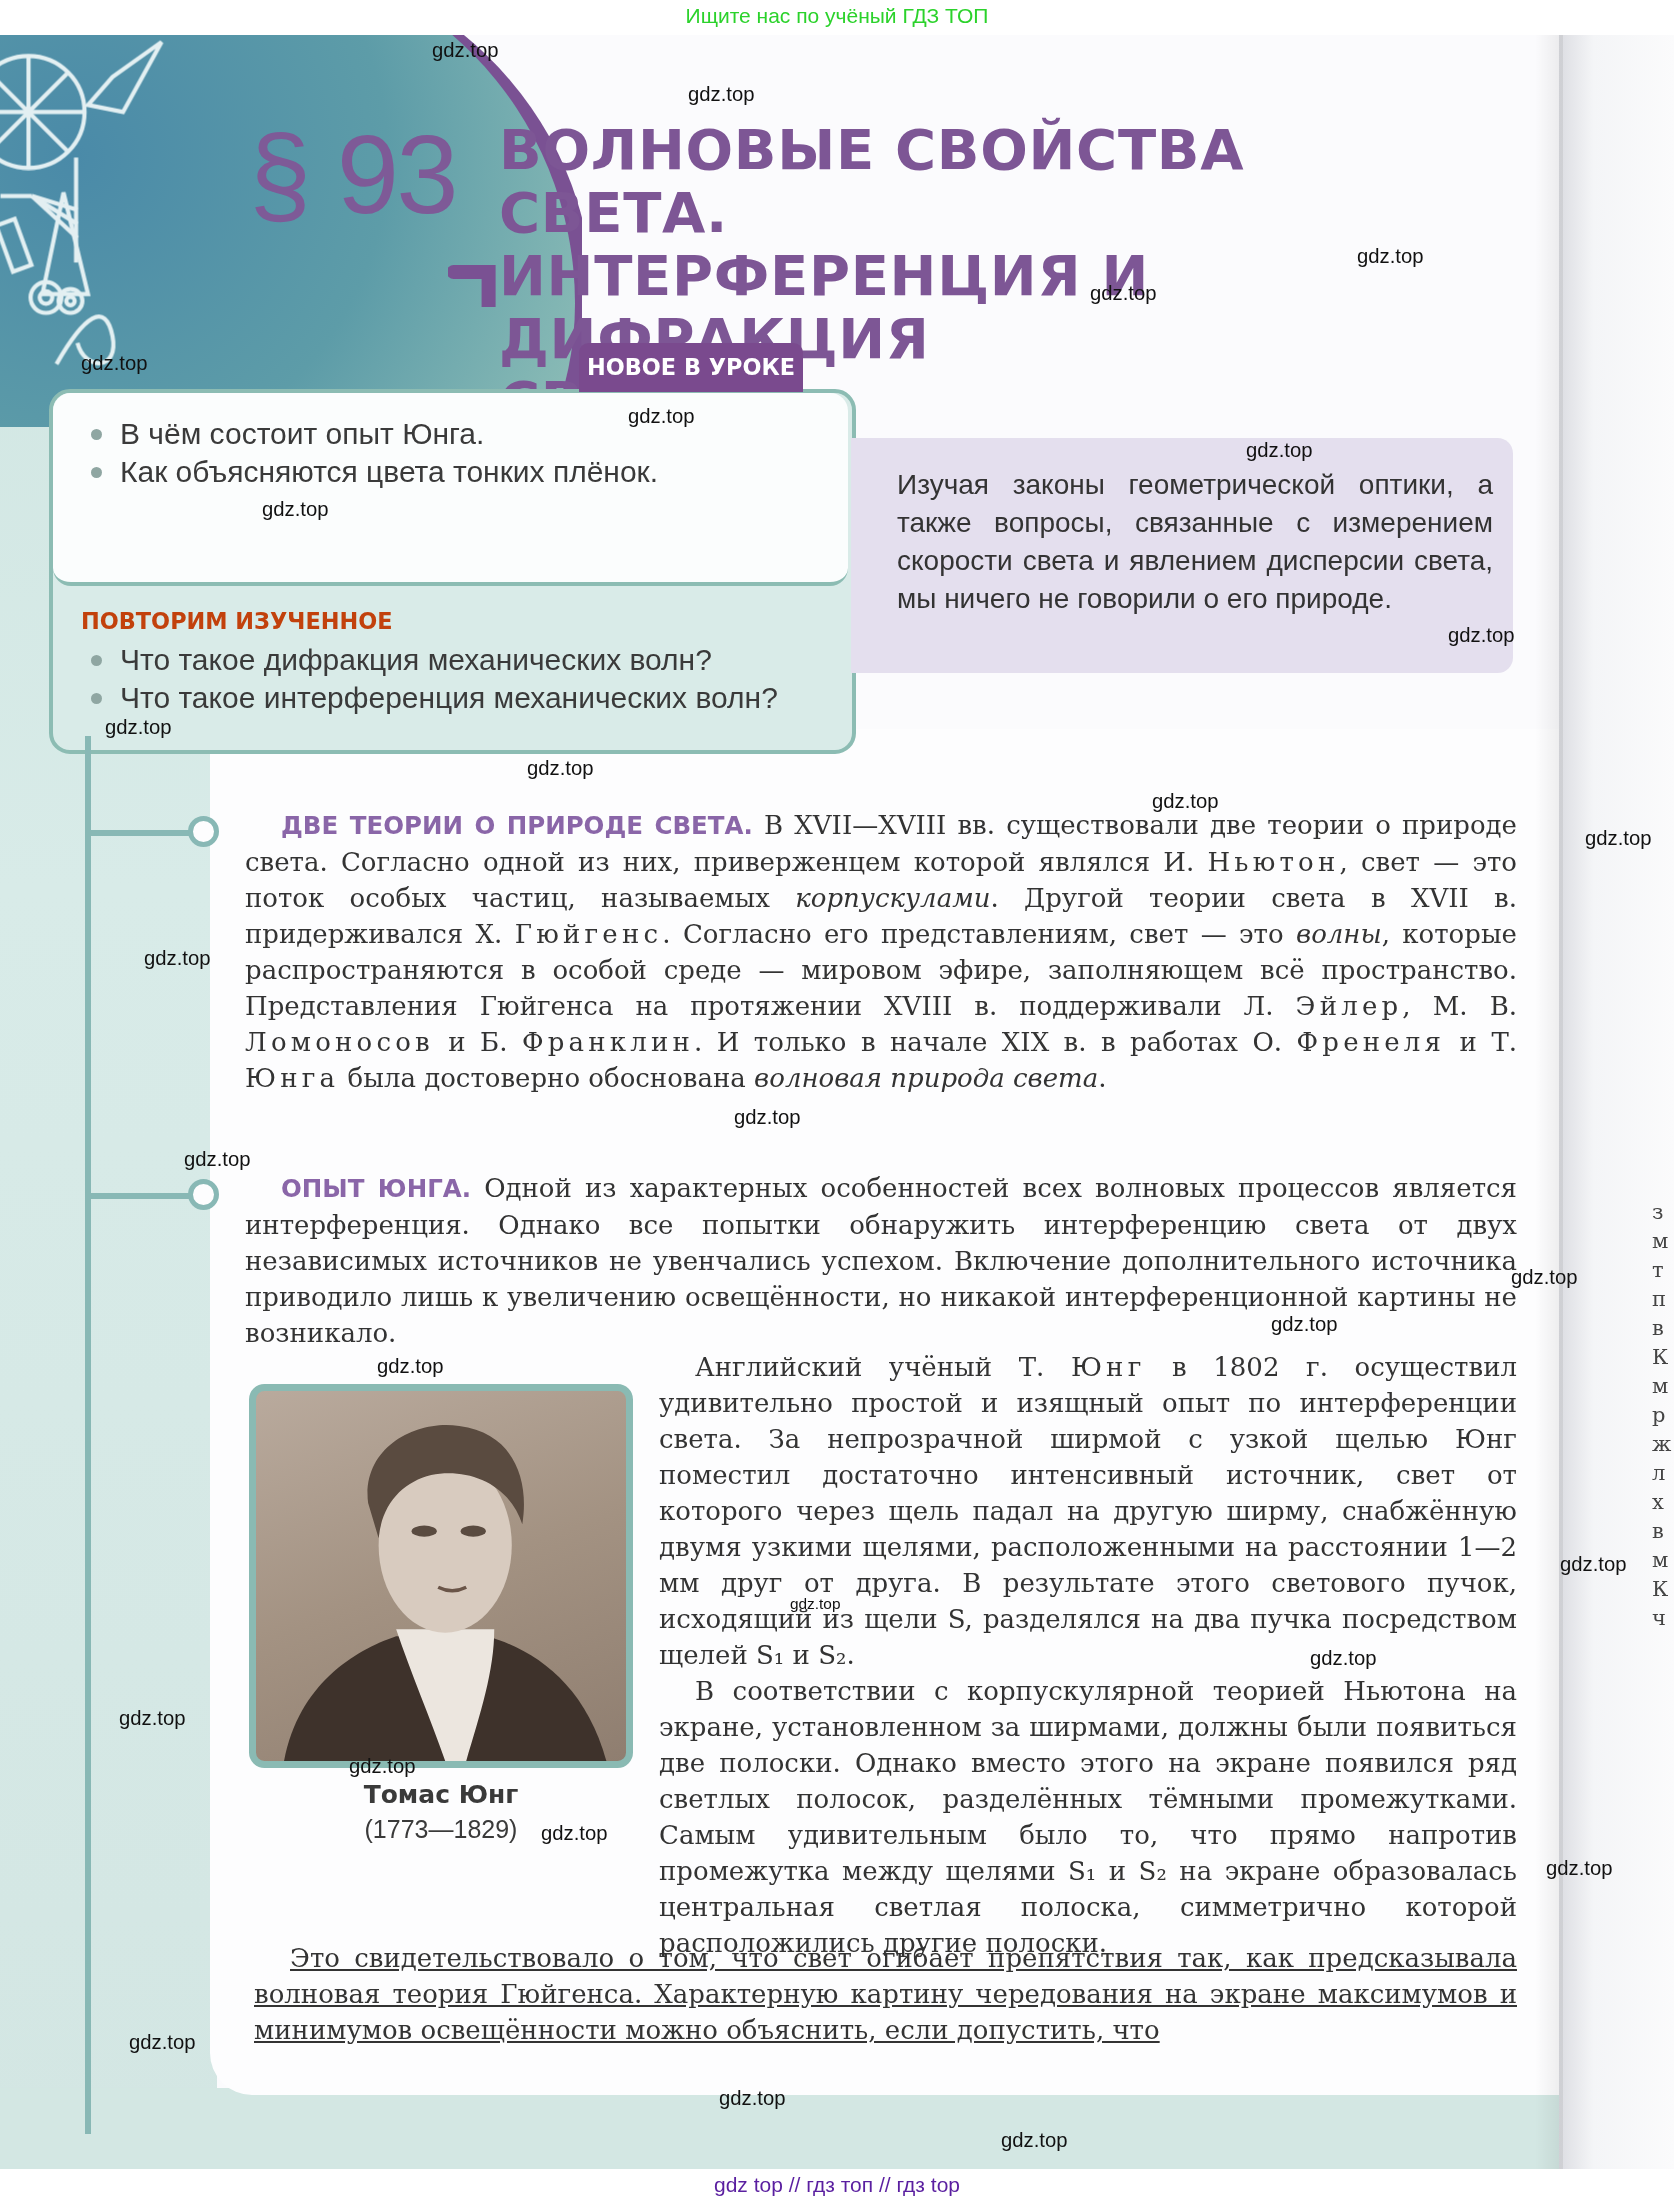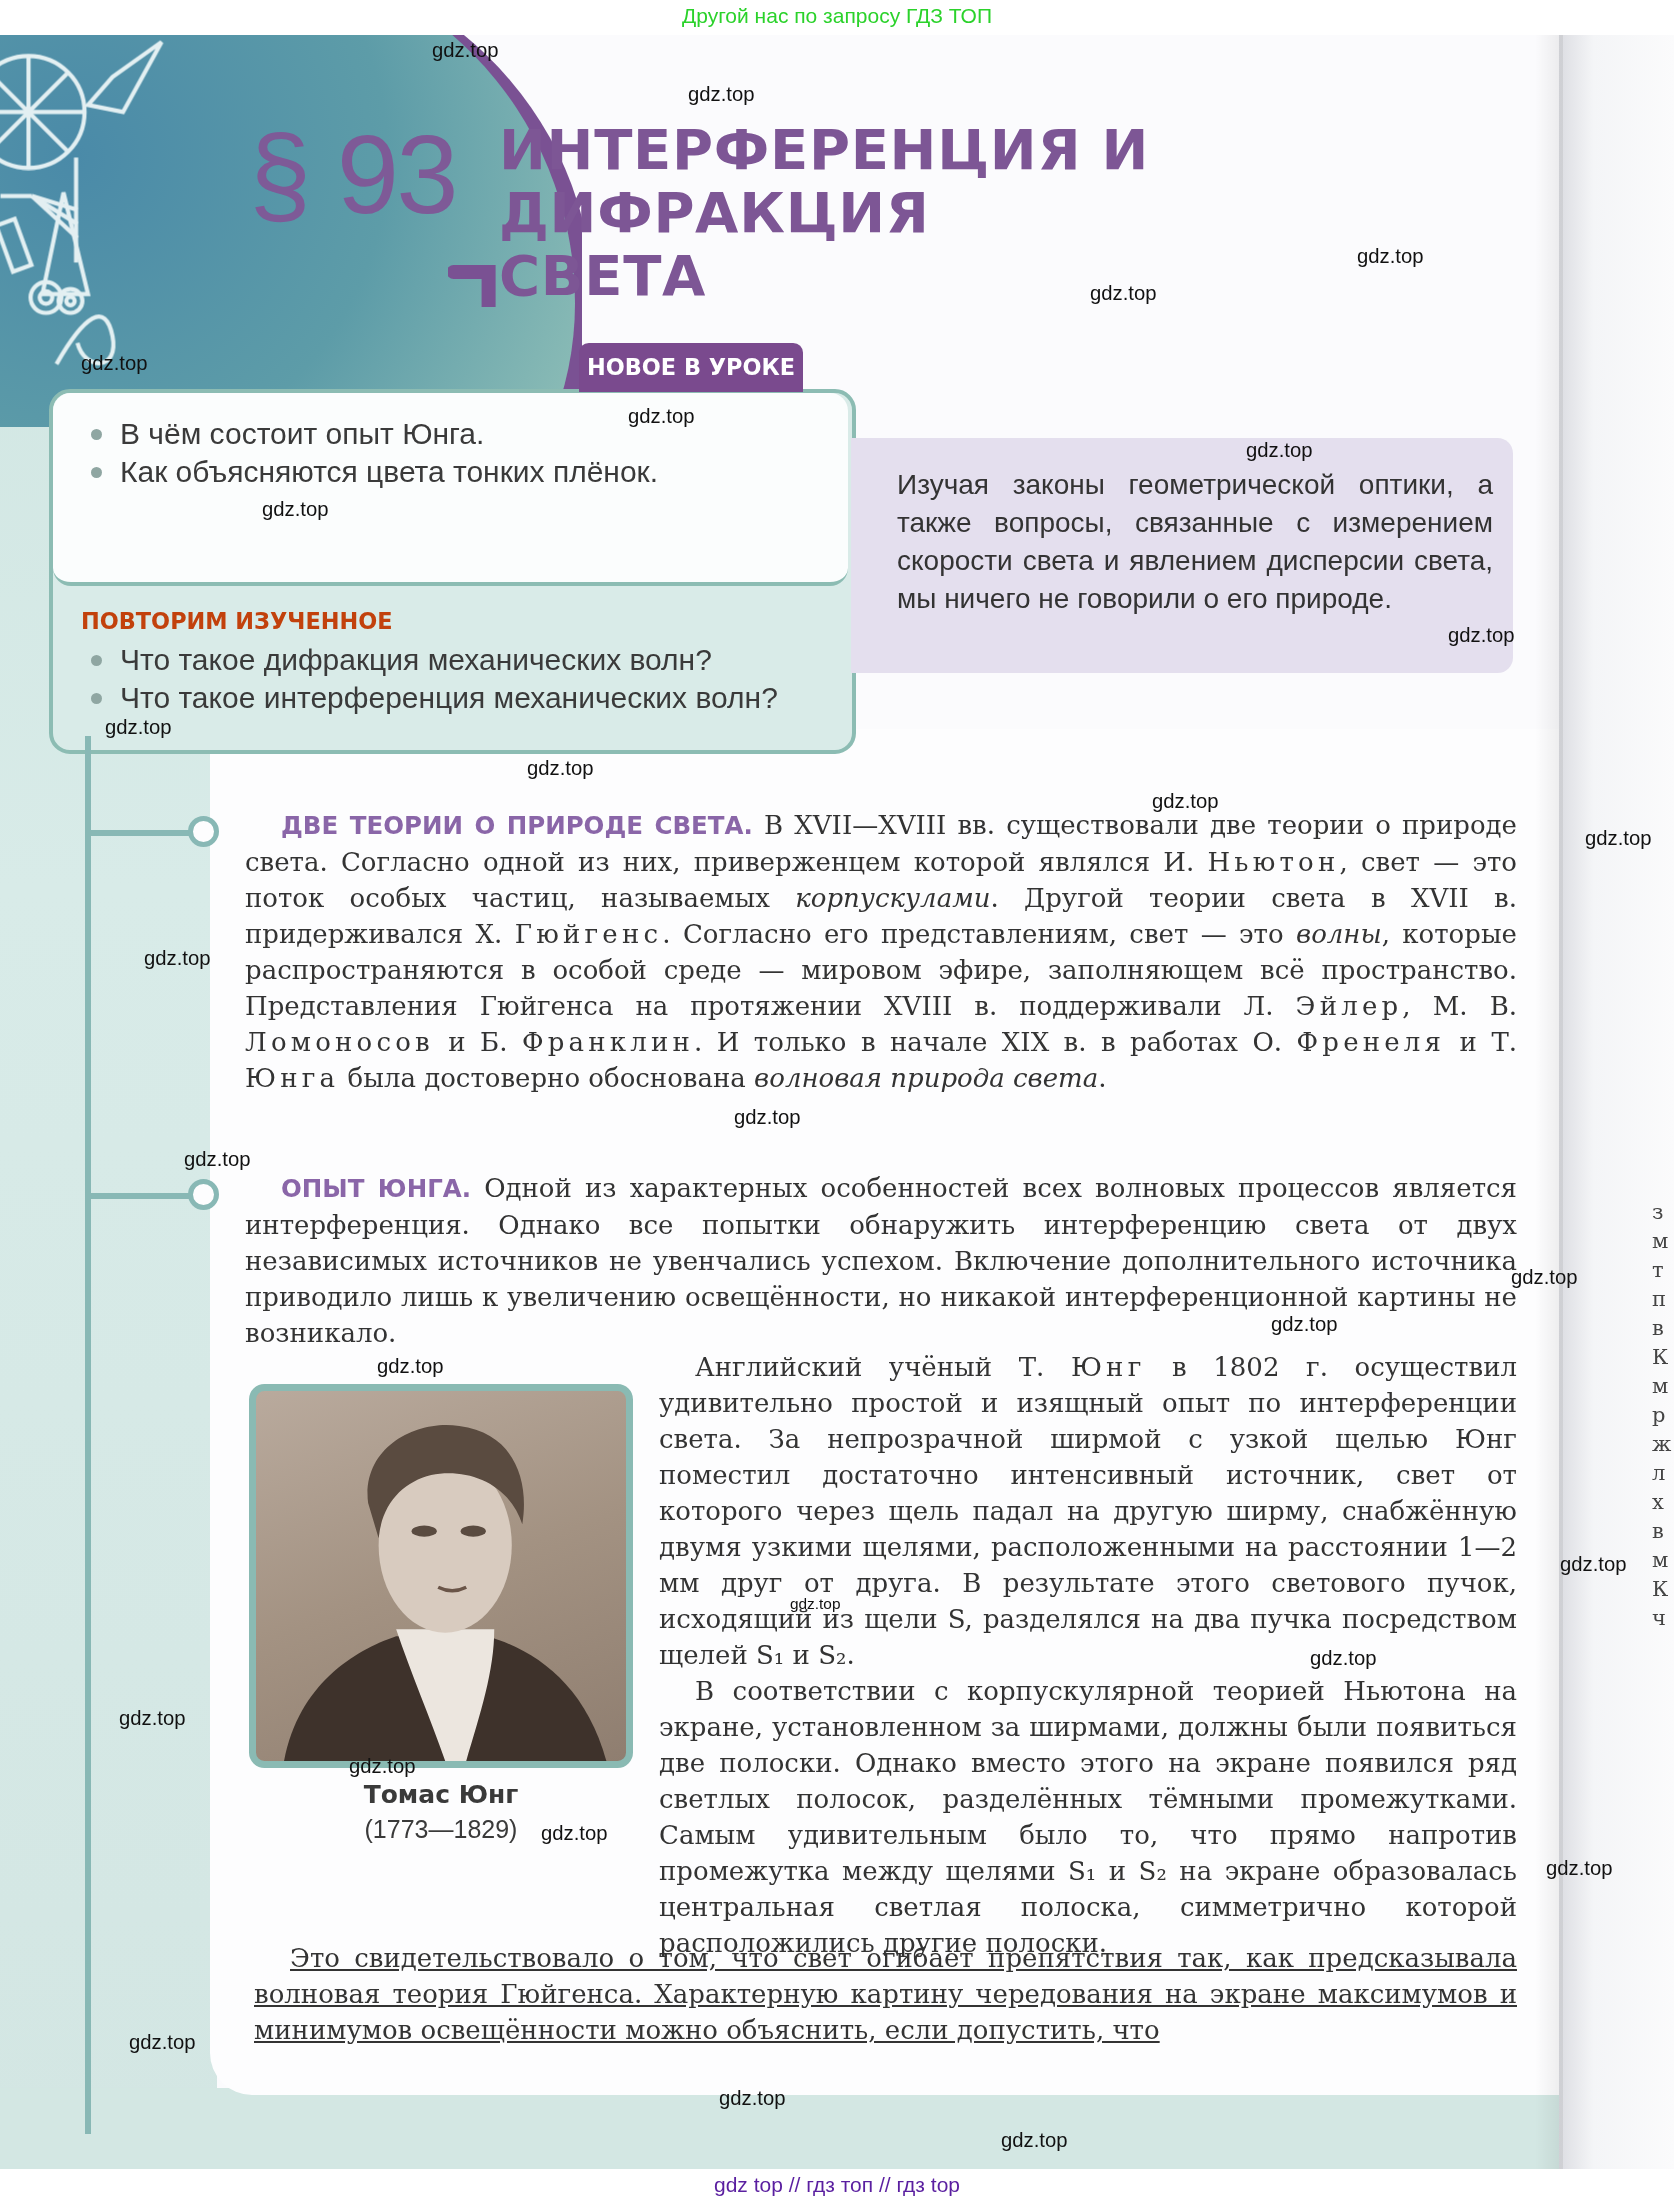--- a/index.html
+++ b/index.html
@@ -58,21 +58,21 @@
                   font-weight:bold; font-size:25px; color:#3a3a3a; }
   .caption-years { left:249px; top:1815px; width:384px; text-align:center; font-family:"Liberation Sans", sans-serif;
                    font-size:25px; color:#3a3a3a; }
   .wm { position:absolute; font-family:"Liberation Sans", sans-serif; font-size:20.3px; color:#111; }
   .wm-small { font-size:15.4px; }
   .edge-letters { left:1652px; top:1198px; width:21px; font-size:21px; line-height:29px; color:#444; }
 </style>
 </head>
 <body>
 
-<div class="abs top-banner">Другой нас по запросу ГДЗ ТОП</div>
+<div class="abs top-banner">Ищите нас по учёный ГДЗ ТОП</div>
 <div class="abs bottom-banner">gdz top  //  гдз топ  //  гдз top</div>
 
 <div class="abs page"></div>
 <div class="abs left-panel"></div>
 <div class="abs bottom-panel"></div>
 <div class="abs content-card"></div>
 <div class="abs right-page"></div>
 <div class="abs spine-shadow"></div>
 
 <div class="abs circle-clip">
@@ -99,20 +99,21 @@
       <path d="M80,470 C120,400 150,380 160,430 C170,480 120,480 110,440"></path>
     </g>
   </svg>
 </div>
 <svg class="abs arrow-head" viewBox="0 0 70 70">
   <path d="M8,20 L58,20 L58,70" stroke="#7a5193" stroke-width="20" fill="none" stroke-linecap="round"></path>
 </svg>
 
 <div class="abs para-num">§ 93</div>
 <div class="abs title">
+  <div>ВОЛНОВЫЕ СВОЙСТВА СВЕТА.</div>
   <div>ИНТЕРФЕРЕНЦИЯ И ДИФРАКЦИЯ</div>
   <div>СВЕТА</div>
 </div>
 
 <div class="abs new-box"></div>
 <div class="abs new-inner"></div>
 <div class="abs tab-new">НОВОЕ В УРОКЕ</div>
 <div class="abs bullet-list" style="left:81px;top:415px;width:743px;">
   <div class="bullet">В чём состоит опыт Юнга.</div>
   <div class="bullet">Как объясняются цвета тонких плёнок.</div>

